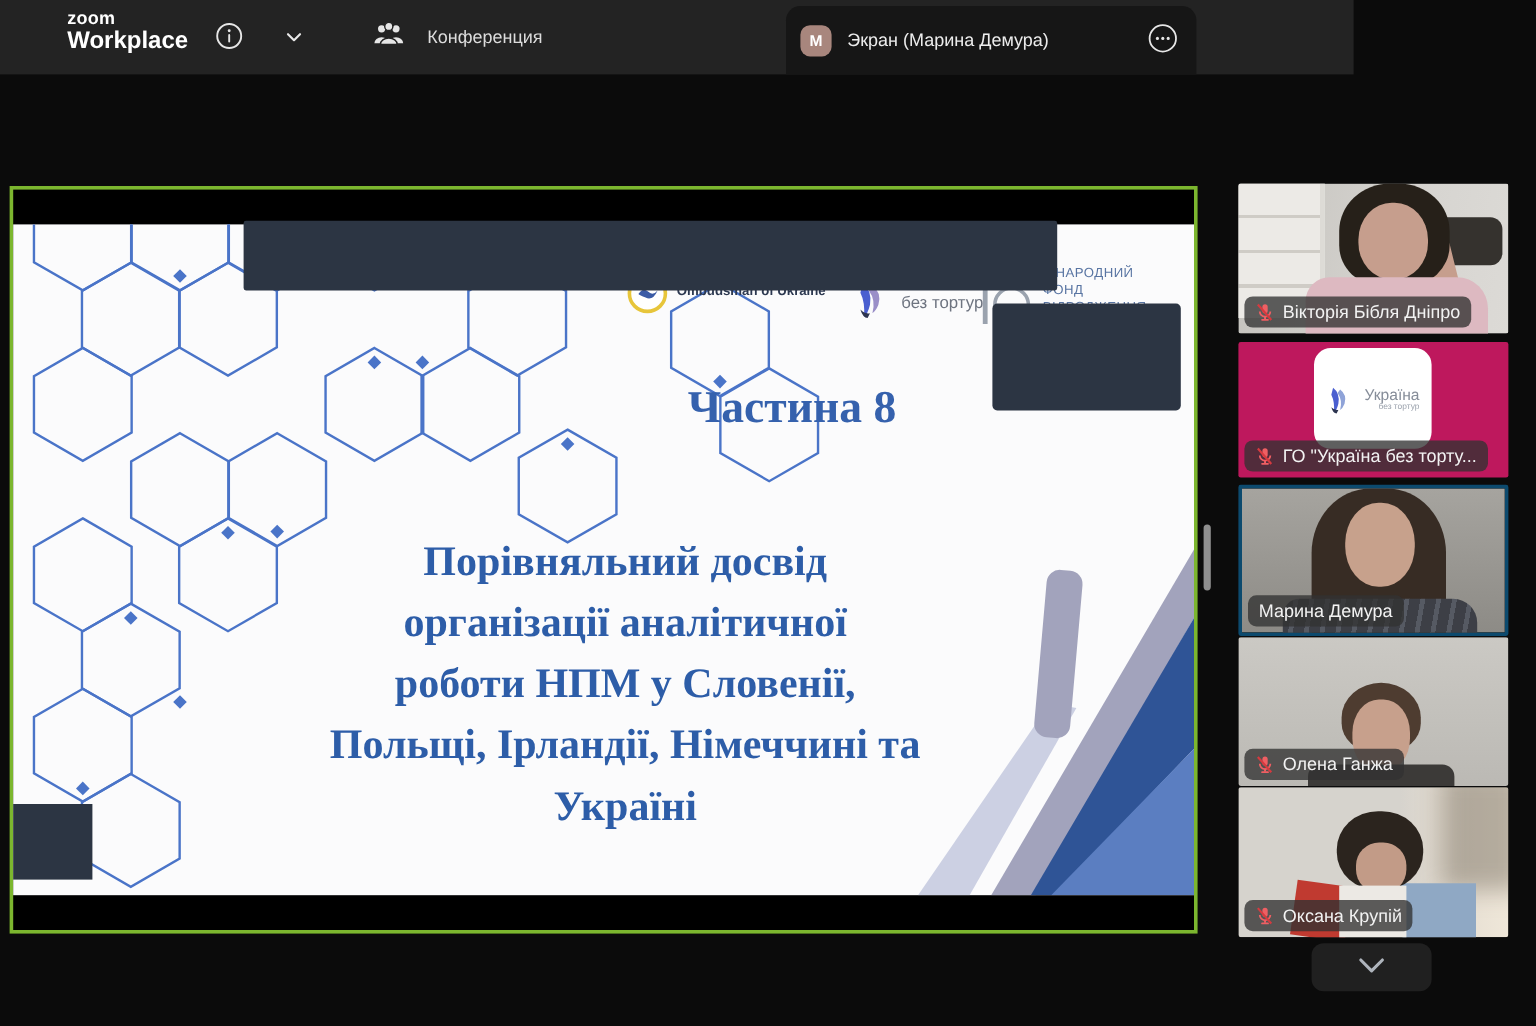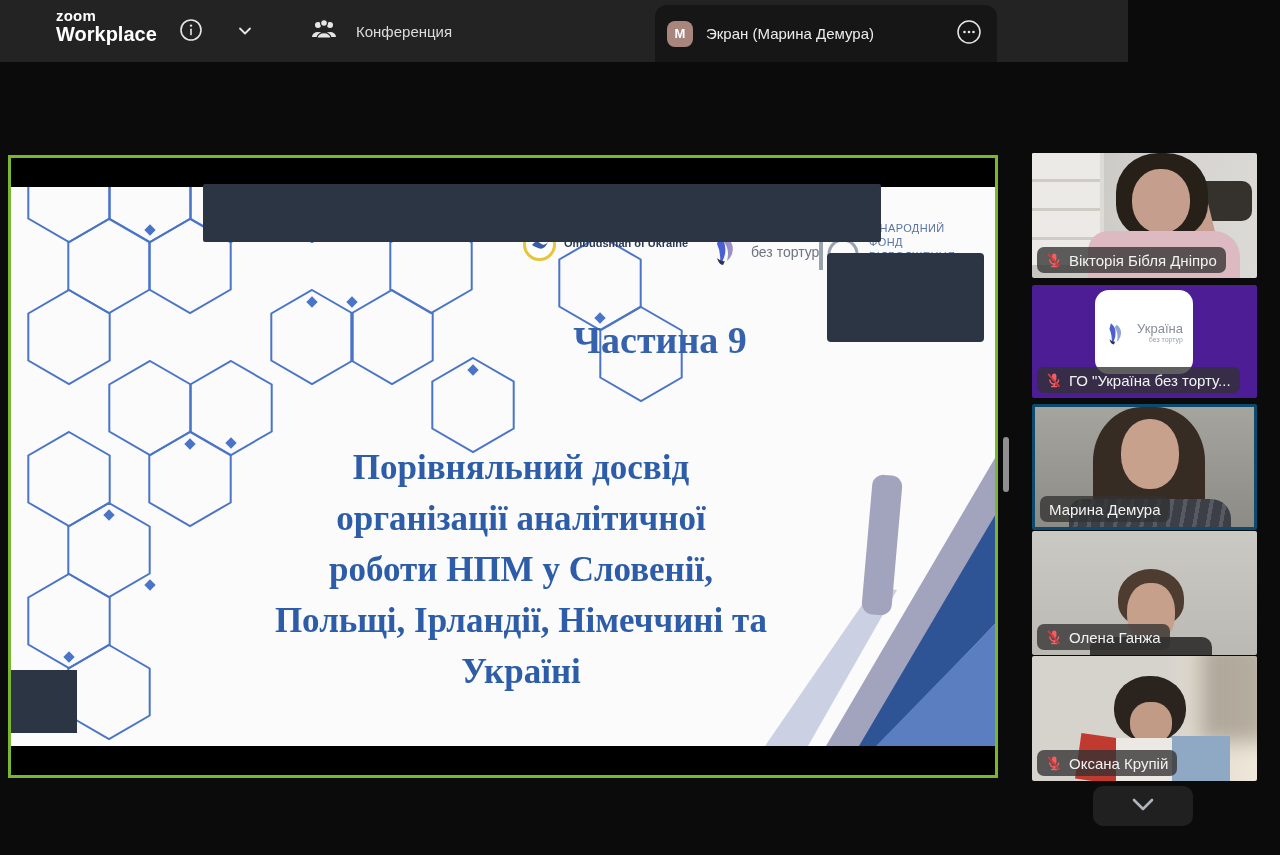--- a/index.html
+++ b/index.html
@@ -50,21 +50,21 @@
   .main-title { position:absolute; left:70px; top:284px; width:880px; text-align:center; z-index:5;
                 font-family:Liberation Serif, serif; font-weight:bold; font-size:35px;
                 line-height:51px; color:#2d5da8; }
 
   
   .stage-scrollbar { position:absolute; left:1003px; top:437px; width:6px; height:55px;
                      background:#8f8f8f; border-radius:3px; z-index:9; cursor:pointer; }
   .participants { position:absolute; left:1032px; top:0; width:225px; height:855px; }
   .tile { position:absolute; left:0; width:225px; overflow:hidden; background:#111; border-radius:2px; cursor:pointer; }
   .tile:nth-of-type(1) { top:153px; height:125px; }
-  .tile:nth-of-type(2) { top:285px; height:113px; background:#4c1d95; }
+  .tile:nth-of-type(2) { top:285px; height:113px; background:#be185d; }
   .tile:nth-of-type(3) { top:404px; height:126px; }
   .tile:nth-of-type(4) { top:531px; height:124px; }
   .tile:nth-of-type(5) { top:656px; height:125px; }
   .tile.active { border:3px solid #0c4a6e; }
   .scene { position:absolute; inset:0; }
   .scene > div { position:absolute; display:none; }
 
   .photo-1 .scene { background:linear-gradient(100deg,#c4c2bd 0%,#d6d4d0 60%,#dcdad6 100%); }
   .photo-1 .d1 { display:block; left:0; top:0; width:72px; height:112px; background:#eceae6;
                  border-right:4px solid #dddbd6;
@@ -232,21 +232,21 @@
     <div class="irf-text">
       <div>ЖНАРОДНИЙ</div>
       <div>ФОНД</div>
       <div>ВІДРОДЖЕННЯ</div>
     </div>
 
     <div class="redact r1"></div>
     <div class="redact r2"></div>
     <div class="navy-square"></div>
 
-    <h2 class="part-title">Частина 9</h2>
+    <h2 class="part-title">Частина 8</h2>
     <h1 class="main-title">
       <span>Порівняльний досвід</span><br>
       <span>організації аналітичної</span><br>
       <span>роботи НПМ у Словенії,</span><br>
       <span>Польщі, Ірландії, Німеччині та</span><br>
       <span>Україні</span>
     </h1>
   </section>
 
   <div class="stage-scrollbar"></div>

